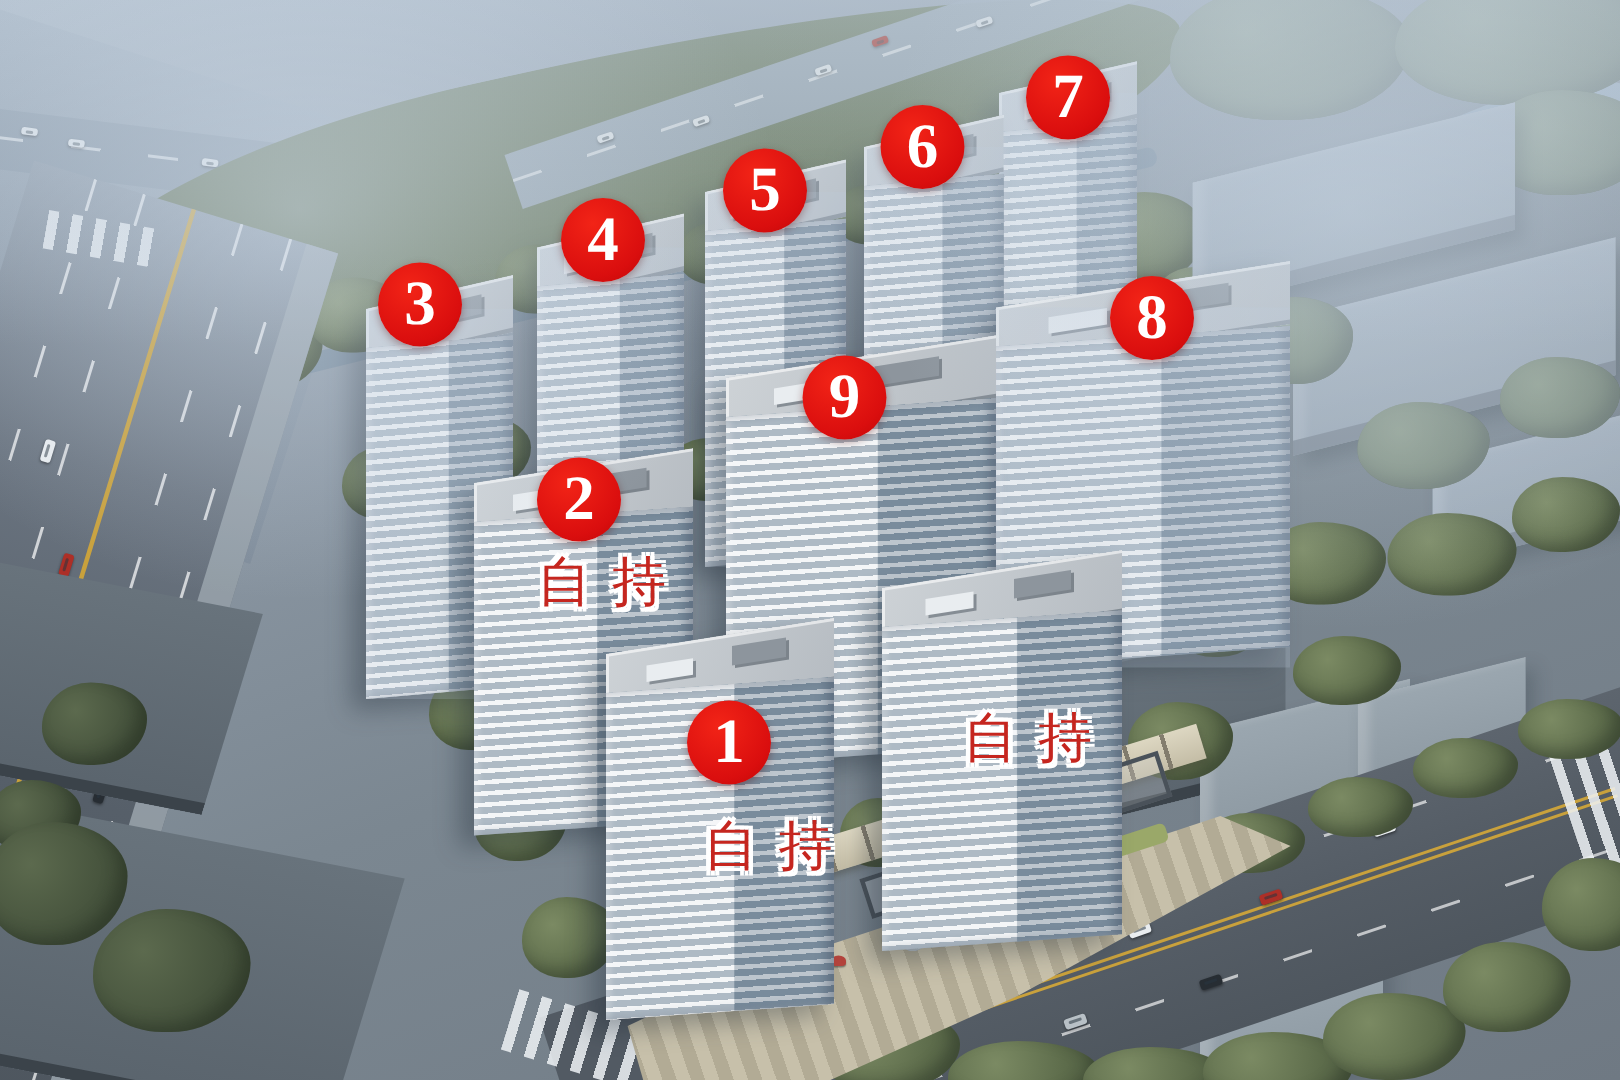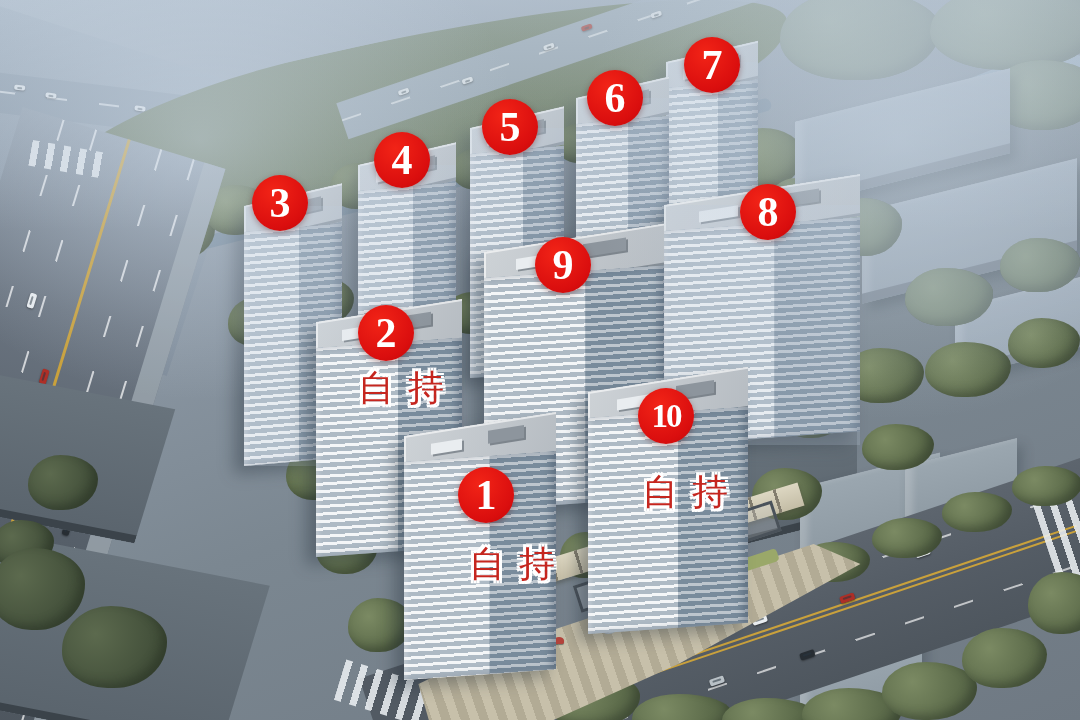--- a/index.html
+++ b/index.html
@@ -303,20 +303,17 @@
       </div>
     <div class="badge" style="left:712px;top:65px">
         <span class="badge-num">7</span>
       </div>
     <div class="badge" style="left:768px;top:212px">
         <span class="badge-num">8</span>
       </div>
     <div class="badge" style="left:563px;top:265px">
         <span class="badge-num">9</span>
       </div>
-    <div class="badge wide" style="left:666px;top:416px">
-        <span class="badge-num">10</span>
-      </div>
     <div class="holding-label" style="left:401px;top:388px">自持</div>
     <div class="holding-label" style="left:512px;top:564px">自持</div>
     <div class="holding-label" style="left:685px;top:492px">自持</div>
   </div>
 </div>
 
 </body></html>

